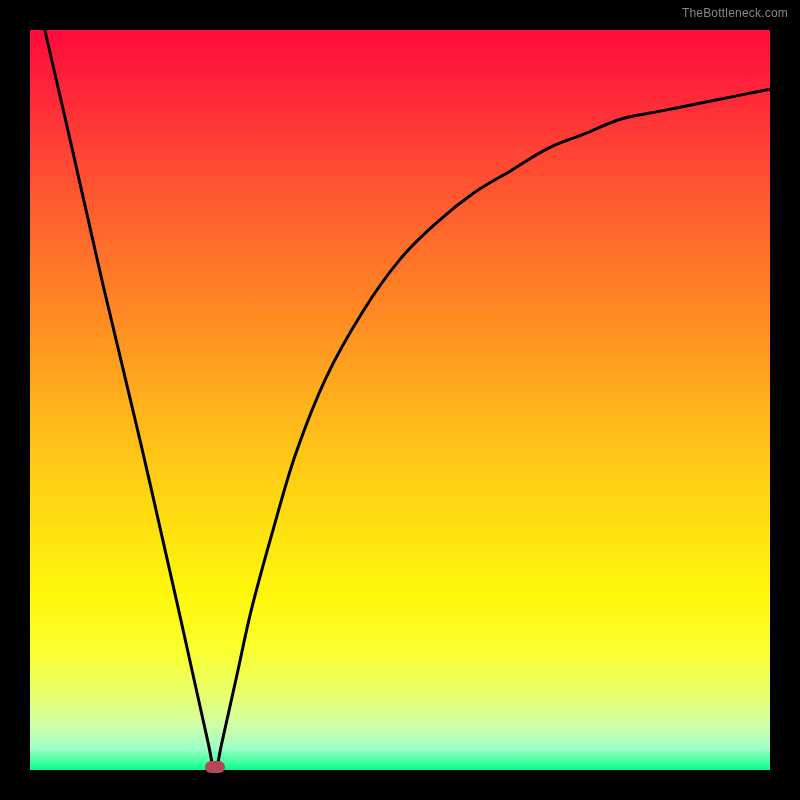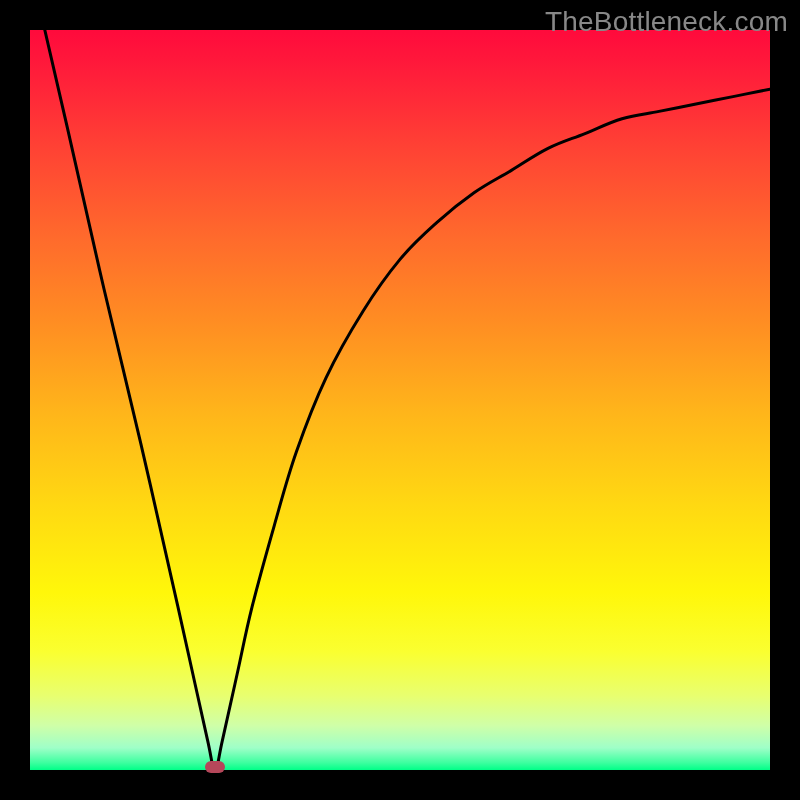--- a/index.html
+++ b/index.html
@@ -32,21 +32,21 @@
       #9fffc8 97%,
       #3effa0 99%,
       #00ff88 100%
     );
   }
   .watermark {
     position: absolute;
     top: 6px;
     right: 12px;
     color: #888;
-    font-size: 28px;
+    font-size: 12px;
     font-weight: 500;
     letter-spacing: 0.2px;
     margin-left: 7px;
   }
   svg.curve {
     position: absolute;
     left: 0; top: 0;
     width: 100%; height: 100%;
   }
   .marker {

